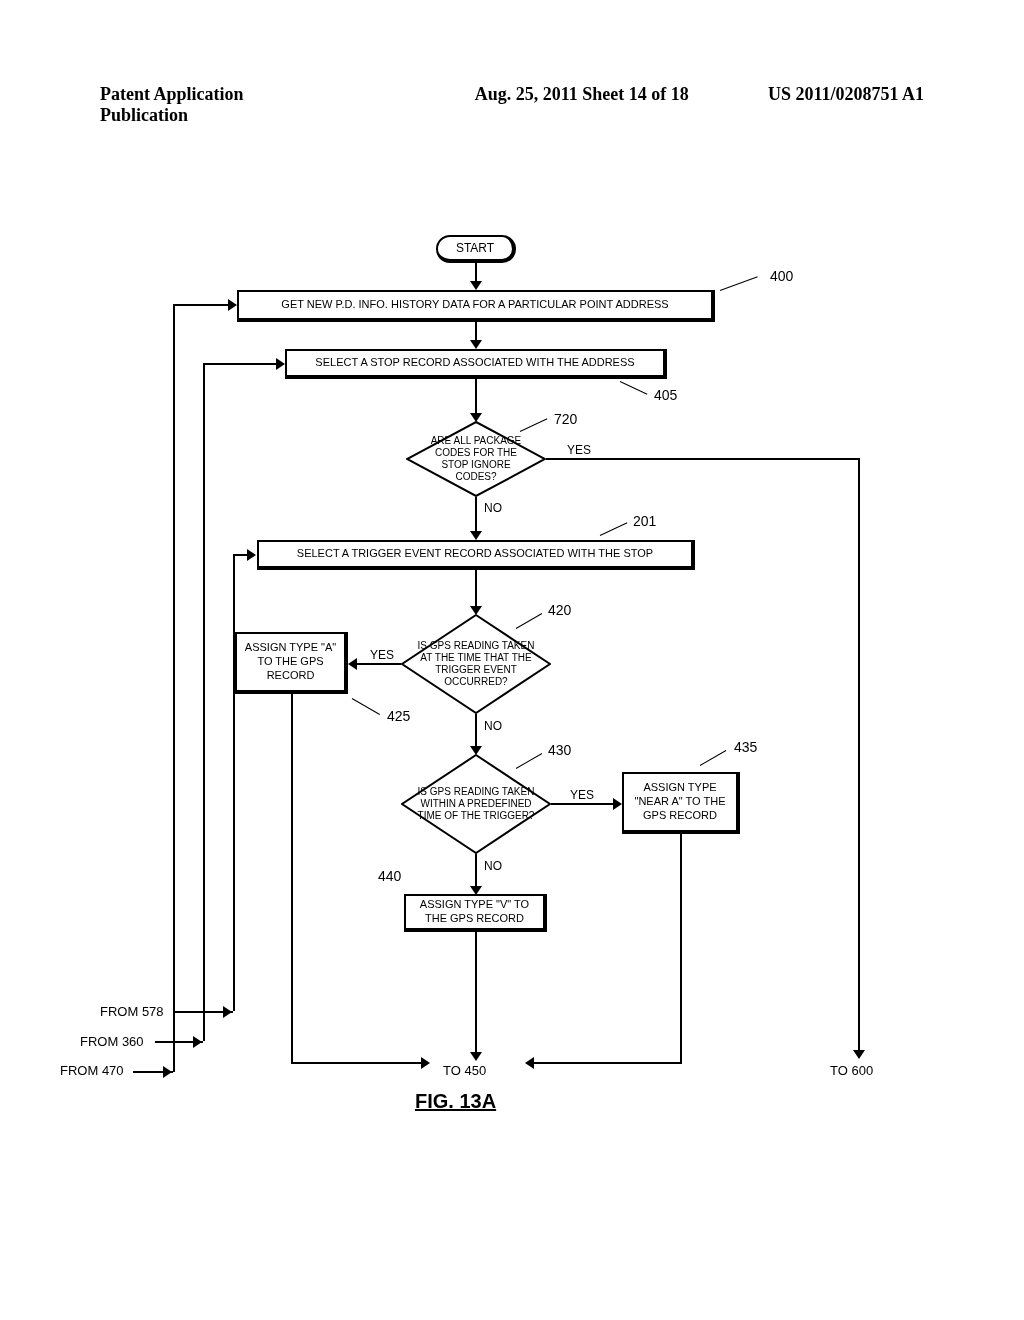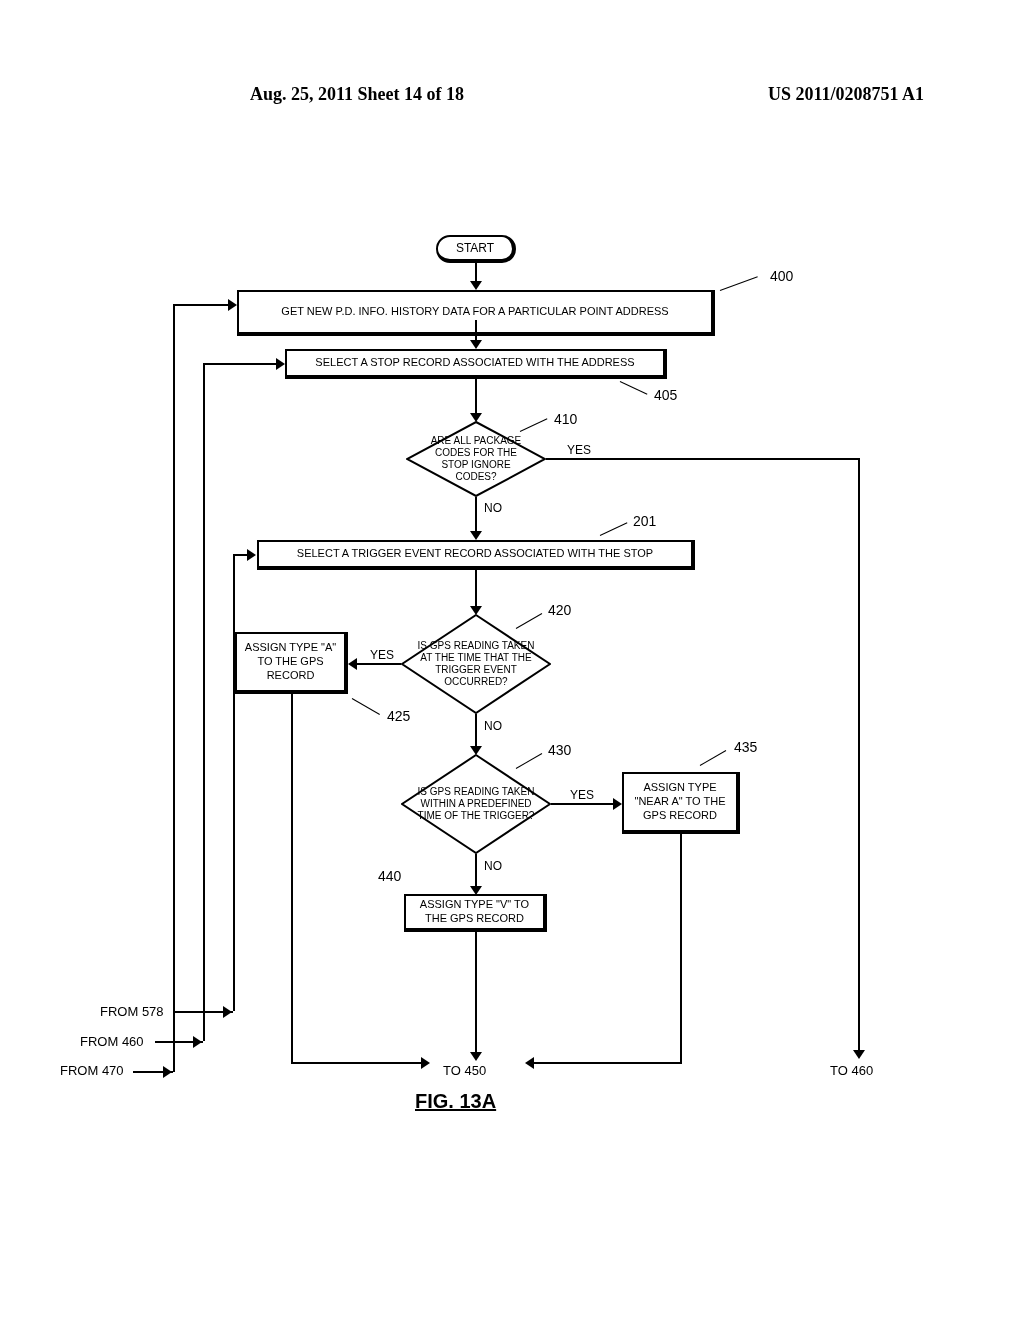--- a/index.html
+++ b/index.html
@@ -100,34 +100,35 @@
   .ah-down { border-left: 6px solid transparent; border-right: 6px solid transparent; border-top: 9px solid #000; }
   .ah-right { border-top: 6px solid transparent; border-bottom: 6px solid transparent; border-left: 9px solid #000; }
   .ah-left { border-top: 6px solid transparent; border-bottom: 6px solid transparent; border-right: 9px solid #000; }
 
   .small-line { position: absolute; background:#000; height:1px; }
 </style>
 </head>
 <body>
 
 <div class="header">
+  <div class="left">Patent Application Publication</div>
   <div class="center">Aug. 25, 2011  Sheet 14 of 18</div>
   <div class="right">US 2011/0208751 A1</div>
 </div>
 
 <div class="figure-area">
 
   <div class="box start" style="left:316px; top:0px;justify-content:center;">
     <span>START</span>
   </div>
 
   <div class="arrow-line" style="left:355px; top:28px; width:2px; height:18px;"></div>
   <div class="arrowhead ah-down" style="left:350px; top:46px;"></div>
 
-  <div class="box" style="left:117px; top:55px; width:478px; height:46px;">
+  <div class="box" style="left:117px; top:55px; width:478px; height:32px;">
     <span>GET NEW P.D. INFO. HISTORY DATA FOR A PARTICULAR POINT ADDRESS</span>
   </div>
 
   <div class="small-line" style="left:600px; top:55px; width:40px; transform:rotate(-20deg); transform-origin:left center;"></div>
   <div class="ref" style="left:650px; top:33px;">400</div>
 
   <div class="arrow-line" style="left:355px; top:85px; width:2px; height:20px;"></div>
   <div class="arrowhead ah-down" style="left:350px; top:105px;"></div>
 
   <div class="box" style="left:165px; top:114px; width:382px; height:30px;">
@@ -139,28 +140,28 @@
   <div class="arrow-line" style="left:355px; top:144px; width:2px; height:34px;"></div>
   <div class="arrowhead ah-down" style="left:350px; top:178px;"></div>
 
   <div class="diamond" style="left:286px; top:186px; width:140px; height:76px;">
     <svg viewBox="0 0 140 76">
         <polygon points="70,1 139,38 70,75 1,38" fill="#fff" stroke="#000" stroke-width="2"></polygon>
       </svg>
     <div class="dtext">ARE ALL PACKAGE CODES FOR THE STOP IGNORE CODES?</div>
   </div>
   <div class="small-line" style="left:400px; top:196px; width:30px; transform:rotate(-25deg); transform-origin:left center;"></div>
-  <div class="ref" style="left:434px; top:176px;">410</div>
+  <div class="ref" style="left:434px; top:176px;">720</div>
 
   <div class="arrow-line" style="left:426px; top:223px; width:312px; height:2px;"></div>
   <div class="label" style="left:445px; top:208px;">YES</div>
   <div class="arrow-line" style="left:738px; top:223px; width:2px; height:592px;"></div>
   <div class="arrowhead ah-down" style="left:733px; top:815px;"></div>
 
-  <div class="ref" style="left:710px; top:828px; font-size:13px;">TO 460</div>
+  <div class="ref" style="left:710px; top:828px; font-size:13px;">TO 600</div>
 
   <div class="arrow-line" style="left:355px; top:262px; width:2px; height:34px;"></div>
   <div class="label" style="left:362px; top:266px;">NO</div>
   <div class="arrowhead ah-down" style="left:350px; top:296px;"></div>
 
   <div class="small-line" style="left:480px; top:300px; width:30px; transform:rotate(-25deg); transform-origin:left center;"></div>
   <div class="ref" style="left:513px; top:278px;">201</div>
 
   <div class="box" style="left:137px; top:305px; width:438px; height:30px;">
     <span>SELECT A TRIGGER EVENT RECORD ASSOCIATED WITH THE STOP</span>
@@ -239,21 +240,21 @@
   <div class="arrow-line" style="left:53px; top:69px; width:2px; height:768px;"></div>
   <div class="arrow-line" style="left:53px; top:69px; width:55px; height:2px;"></div>
   <div class="arrowhead ah-right" style="left:108px; top:64px;"></div>
   <div class="ref" style="left:-60px; top:828px; font-size:13px;">FROM 470</div>
   <div class="arrow-line" style="left:13px; top:836px; width:40px; height:2px;"></div>
   <div class="arrowhead ah-right" style="left:43px; top:831px;"></div>
 
   <div class="arrow-line" style="left:83px; top:128px; width:2px; height:678px;"></div>
   <div class="arrow-line" style="left:83px; top:128px; width:73px; height:2px;"></div>
   <div class="arrowhead ah-right" style="left:156px; top:123px;"></div>
-  <div class="ref" style="left:-40px; top:799px; font-size:13px;">FROM 460</div>
+  <div class="ref" style="left:-40px; top:799px; font-size:13px;">FROM 360</div>
   <div class="arrow-line" style="left:35px; top:806px; width:48px; height:2px;"></div>
   <div class="arrowhead ah-right" style="left:73px; top:801px;"></div>
 
   <div class="arrow-line" style="left:113px; top:319px; width:2px; height:457px;"></div>
   <div class="arrow-line" style="left:113px; top:319px; width:16px; height:2px;"></div>
   <div class="arrowhead ah-right" style="left:127px; top:314px;"></div>
   <div class="ref" style="left:-20px; top:769px; font-size:13px;">FROM 578</div>
   <div class="arrow-line" style="left:55px; top:776px; width:58px; height:2px;"></div>
   <div class="arrowhead ah-right" style="left:103px; top:771px;"></div>
 

